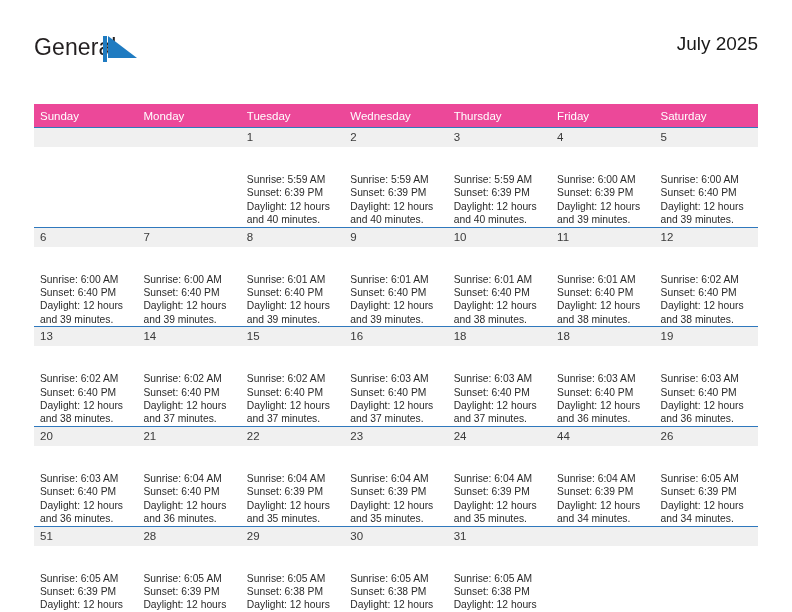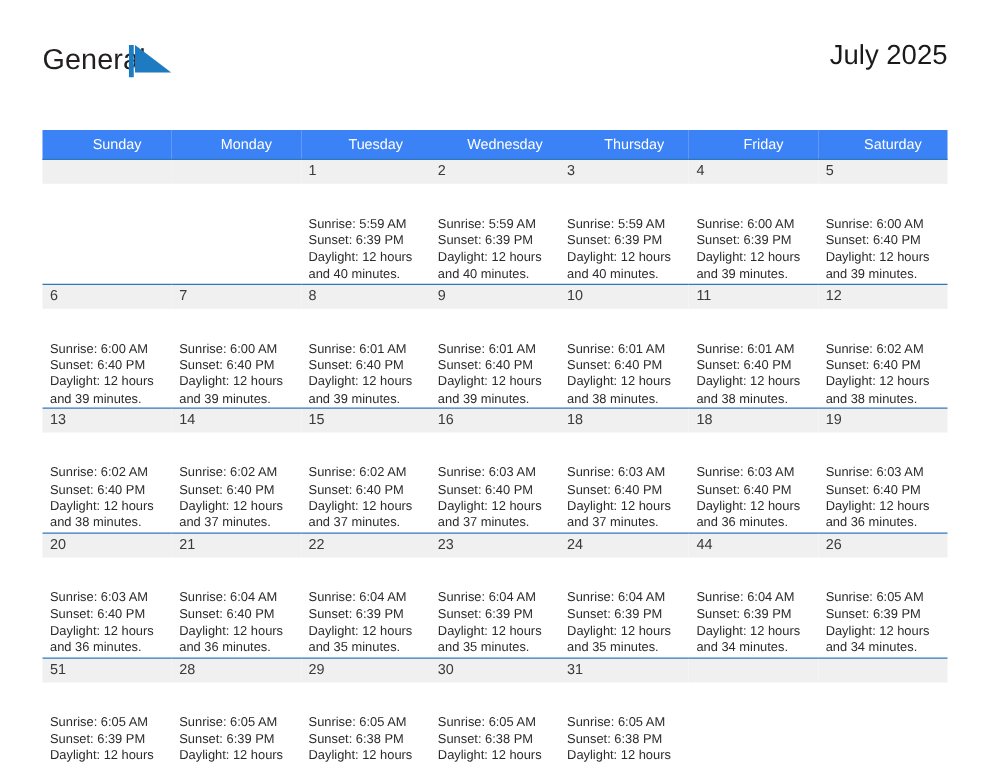--- a/index.html
+++ b/index.html
@@ -64,21 +64,21 @@
     height: 26px;
   }
 
   .title-block {
     position: absolute;
     right: 0;
     top: 0;
     text-align: right;
   }
   .cal-title {
-    font-size: 22px;
+    font-size: 19px;
     color: #1a1a1a;
     line-height: 32px;
     white-space: nowrap;
   }
   .cal-subtitle {
     font-size: 14.5px;
     color: #1a1a1a;
     line-height: 20px;
     margin-top: 7px;
     white-space: nowrap;
@@ -88,26 +88,26 @@
   .calendar {
     position: absolute;
     left: 34px;
     top: 104px;
     width: 724px;
     border-collapse: collapse;
     table-layout: fixed;
   }
 
   .calendar th {
-    background: #3b82f6;
+    background: #ec4899;
     color: #ffffff;
     font-size: 11.5px;
     font-weight: normal;
-    text-align: center;
-    padding: 5px 0 5px 16px;
+    text-align: left;
+    padding: 5px 0 5px 6px;
     height: 13px;
     border: none;
   }
 
   .calendar td {
     vertical-align: top;
     padding: 0;
     border: none;
     height: 76px;
     background: #ffffff;

